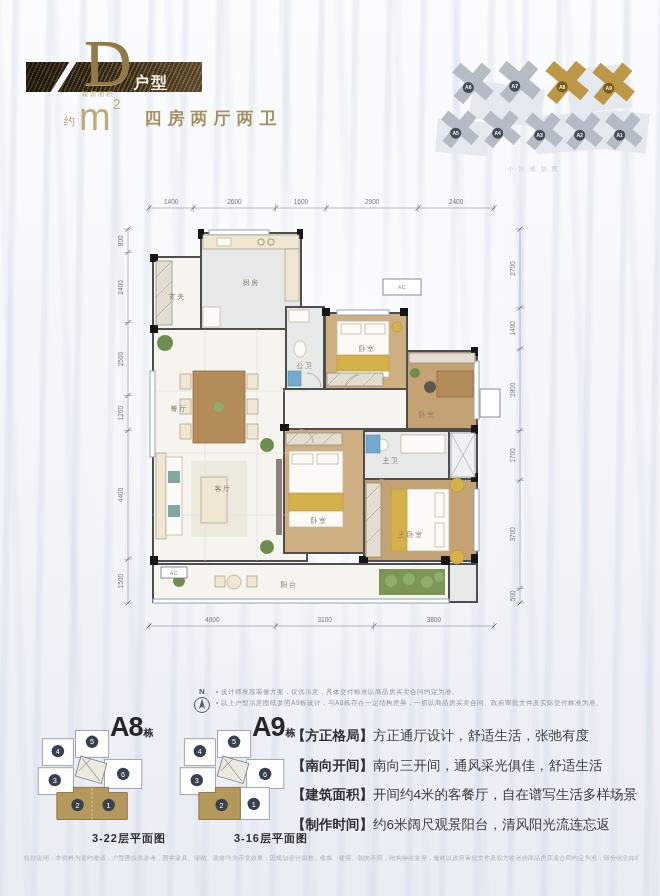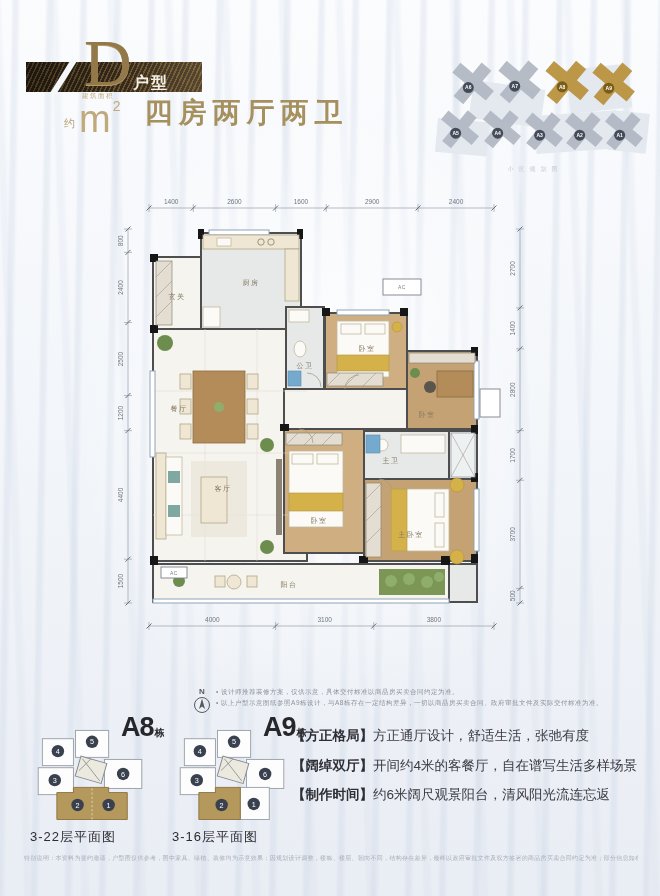--- a/index.html
+++ b/index.html
@@ -22,21 +22,21 @@
   .banner .slash{position:absolute;left:34px;top:-2px;bottom:-2px;width:7px;background:#f5f7fa;transform:skewX(-32deg);}
   .type-letter{position:absolute;left:84px;top:30px;z-index:3;font-family:"Liberation Serif",serif;
     font-size:66px;line-height:1;color:#93784a;text-shadow:0 1px 0 #b49a66;}
   .type-suffix{position:absolute;left:133px;top:73px;z-index:4;font-size:16px;font-weight:bold;color:#f4efe4;letter-spacing:2px;}
   .area-line{position:absolute;left:64px;top:94px;z-index:3;display:flex;align-items:flex-end;color:#c0aa7c;}
   .area-about{font-size:11px;margin:0 3px 7px 0;color:#b7a274;}
   .area-num{font-size:47px;line-height:1;letter-spacing:1px;}
   .area-unit{font-size:38px;line-height:1;position:relative;margin-left:1px;}
   .area-note{position:absolute;left:3px;top:-7px;font-size:6.5px;letter-spacing:1.5px;white-space:nowrap;color:#c0aa7c;}
   .area-sup{font-size:14px;margin:0 0 24px 2px;}
-  .layout-text{font-size:28px;font-weight:bold;color:#a5905e;letter-spacing:6px;margin:0 0 6px 24px;white-space:nowrap;}
+  .layout-text{font-size:17px;font-weight:bold;color:#a5905e;letter-spacing:6px;margin:13px 0 6px 24px;white-space:nowrap;}
 
   
   .siteplan{position:absolute;left:416px;top:52px;width:238px;z-index:2;}
   .siteplan-legend{margin-top:1px;text-align:center;font-size:6px;letter-spacing:5px;color:#c3c9d4;}
   .sp-label{font-size:5px;fill:#fff;font-weight:bold;}
 
   
   .dimline{stroke:#9aa2ad;stroke-width:.7;}
   .dimtick{stroke:#68707c;stroke-width:1;}
   .dimtext{font-size:6.5px;fill:#6f7680;font-family:"Liberation Sans",sans-serif;}
@@ -63,25 +63,25 @@
 
   
   .notes{position:absolute;left:216px;top:686px;width:430px;z-index:3;}
   .note-line{font-size:6.5px;line-height:11px;color:#8e929a;letter-spacing:.5px;white-space:nowrap;overflow:hidden;}
   .compass{position:absolute;left:192px;top:688px;width:20px;text-align:center;z-index:3;}
   .compass .n{font-size:8px;font-weight:bold;color:#555a63;line-height:8px;}
 
   
   .keyplan{position:absolute;top:712px;width:150px;height:134px;z-index:3;}
   .kp-a8{left:30px;} .kp-a9{left:172px;}
-  .kp-title{position:absolute;top:0;left:91px;white-space:nowrap;}
+  .kp-title{position:absolute;top:0;left:80px;white-space:nowrap;}
   .kp-name{font-size:27px;font-weight:900;color:#26262b;letter-spacing:-1px;}
   .kp-dong{font-size:10px;font-weight:bold;color:#26262b;margin-left:1px;}
   .kp-svg{position:absolute;left:2px;top:14px;}
-  .kp-cap{position:absolute;bottom:0;left:0;width:136px;text-align:left;font-size:13px;font-weight:normal;color:#2c2c31;letter-spacing:1px;}
+  .kp-cap{position:absolute;bottom:0;left:0;width:136px;text-align:right;font-size:11px;font-weight:bold;color:#2c2c31;letter-spacing:1px;}
   .kp-units rect{fill:#fdfdfd;stroke:#9aa0a8;stroke-width:.9;}
   .kp-core rect{fill:#eceadf;stroke:#83878e;stroke-width:.9;}
   .kp-core line{stroke:#83878e;stroke-width:.7;}
   .kp-gold{fill:#b5995c;stroke:#8d7340;stroke-width:.9;}
   .kp-dash{stroke:#e7ddc4;stroke-width:.8;stroke-dasharray:2 2;}
   .kp-num circle{fill:#39404e;}
   .kp-num text{font-size:7px;fill:#fff;text-anchor:middle;font-family:"Liberation Sans",sans-serif;}
 
   
   .features{position:absolute;left:292px;top:727px;width:360px;z-index:3;}
@@ -534,19 +534,20 @@
       <g class="kp-num">
           <circle cx="77" cy="75" r="6"></circle>
           <text x="77" y="77.5">1</text>
         </g>
     </svg>
     <div class="kp-cap">3-16层平面图</div>
   </div>
 
   <div class="features">
     <div class="feat"><span class="ftag">【方正格局】</span><span class="ftxt">方正通厅设计，舒适生活，张弛有度</span></div>
-    <div class="feat"><span class="ftag">【阔绰双厅】</span><span class="ftxt">开间约4米的客餐厅，自在谱写生活多样场景</span></div>
+    <div class="feat"><span class="ftag">【南向开间】</span><span class="ftxt">南向三开间，通风采光俱佳，舒适生活</span></div>
+    <div class="feat"><span class="ftag">【建筑面积】</span><span class="ftxt">开间约4米的客餐厅，自在谱写生活多样场景</span></div>
     <div class="feat"><span class="ftag">【制作时间】</span><span class="ftxt">约6米阔尺观景阳台，清风阳光流连忘返</span></div>
   </div>
 
   <div class="finefoot">特别说明：本资料为要约邀请，户型图仅供参考，图中家具、绿植、装修均为示意效果；因规划设计调整，楼栋、楼层、朝向不同，结构存在差异，最终以政府审批文件及双方签署的商品房买卖合同约定为准；部分信息如有变动，恕不另行通知。（制作时间：2020年9月）</div>
 
 </div>
 
 </body></html>

